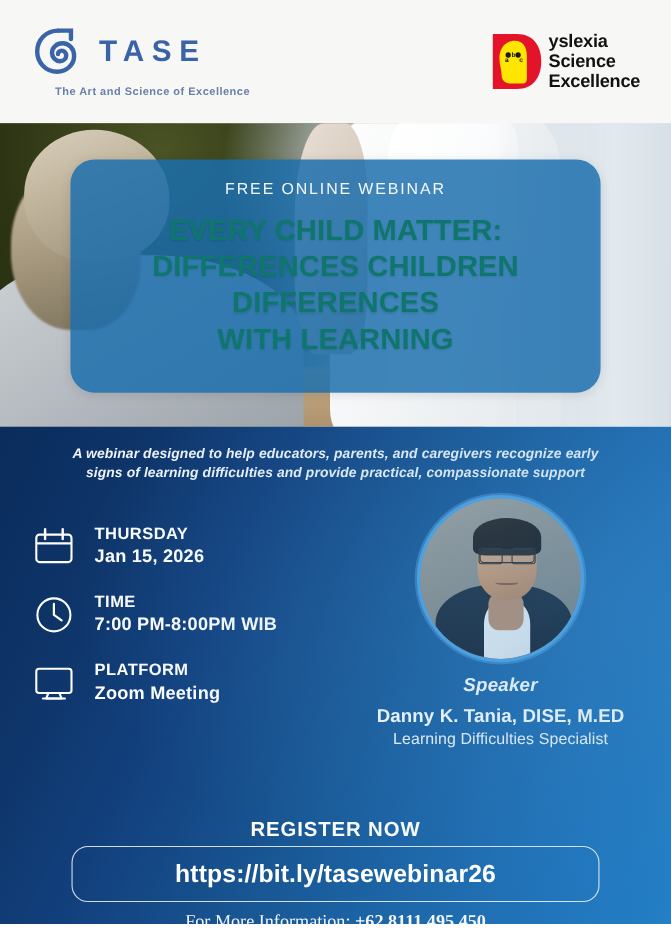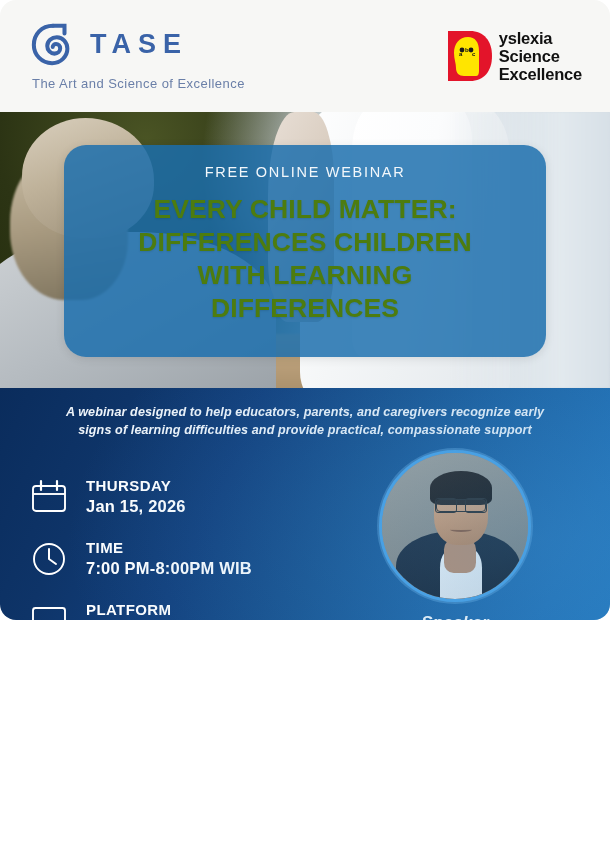--- a/index.html
+++ b/index.html
@@ -2,39 +2,39 @@
 <html><head>
 <meta charset="utf-8">
 <style>
   * { margin:0; padding:0; box-sizing:border-box; }
   html, body { width:610px; height:864px; }
   body {
     font-family:"Liberation Sans", sans-serif;
     background:#ffffff;
     overflow:hidden;
   }
-  .poster { position:relative; width:610px; height:620px; overflow:hidden; background:#fff;border-radius:16px; }
+  .poster { position:relative; width:610px; height:840px; overflow:hidden; background:#fff; }
 
   
   .header {
     position:absolute; top:0; left:0; width:610px; height:112px;
     background:#f7f7f5;
     display:flex; align-items:center; justify-content:space-between;
     padding:0 28px 0 30px;
   }
   .tase-logo { display:flex; flex-direction:column; align-items:flex-start; }
   .tase-row { display:flex; align-items:center; gap:14px; }
   .tase-mark { width:46px; height:46px; display:block; }
   .tase-word {
     font-size:27px; font-weight:bold; color:#3a63a8;
     letter-spacing:7px; line-height:1;
   }
   .tase-tagline {
-    margin-top:8px; margin-left:2px;
-    font-size:13px; color:#6a7fa8; letter-spacing:0.45px; white-space:nowrap;
+    margin-top:8px; margin-left:20px;
+    font-size:10px; color:#6a7fa8; letter-spacing:0.45px; white-space:nowrap;font-weight:bold;
   }
   .dti-logo { display:flex; align-items:center; gap:5px; }
   .dti-mark { width:48px; height:54px; display:block; }
   .dti-words { display:flex; flex-direction:column; line-height:1.1; }
   .dti-words span { font-size:16.5px; font-weight:bold; color:#111; letter-spacing:-0.2px; }
 
   
   .hero {
     position:absolute; top:112px; left:0; width:610px; height:276px;
     overflow:hidden;
@@ -104,21 +104,21 @@
     padding-top:19px;
     color:#fff; text-align:center;
     box-shadow:0 2px 10px rgba(0,0,0,0.10);
   }
   .eyebrow {
     font-size:14.5px; letter-spacing:1.7px; font-weight:500;
     color:#f2f7fb; margin-bottom:13px;
   }
   .main-title {
     font-size:26.5px; font-weight:bold; line-height:1.24;
-    letter-spacing:0.1px; color:#4d7c0f;
+    letter-spacing:0.1px; color:#0f766e;
     text-shadow:0 1px 2px rgba(0,0,0,0.10);
   }
 
   
   .body-panel {
     position:absolute; left:0; top:388px; width:610px; height:476px;
     background:linear-gradient(115deg,
       #0a2c5c 0%, #0e3468 16%, #12407d 32%, #17528f 48%,
       #1c63a4 64%, #2070b5 78%, #2279bf 90%, #2480c6 100%);
   }
@@ -269,22 +269,22 @@
       <div class="ph-child-head"></div>
       <div class="ph-right-fade"></div>
     </div>
   </div>
 
   <div class="title-card">
     <div class="eyebrow">FREE ONLINE WEBINAR</div>
     <div class="main-title">
       <div>EVERY CHILD MATTER:</div>
       <div>DIFFERENCES CHILDREN</div>
+      <div>DIFFERENCES</div>
       <div>WITH LEARNING</div>
-      <div>DIFFERENCES</div>
     </div>
   </div>
 
   <div class="body-panel">
 
     <div class="desc">
       <div>A webinar designed to help educators, parents, and caregivers recognize early</div>
       <div>signs of learning difficulties and provide practical, compassionate support</div>
     </div>
 

